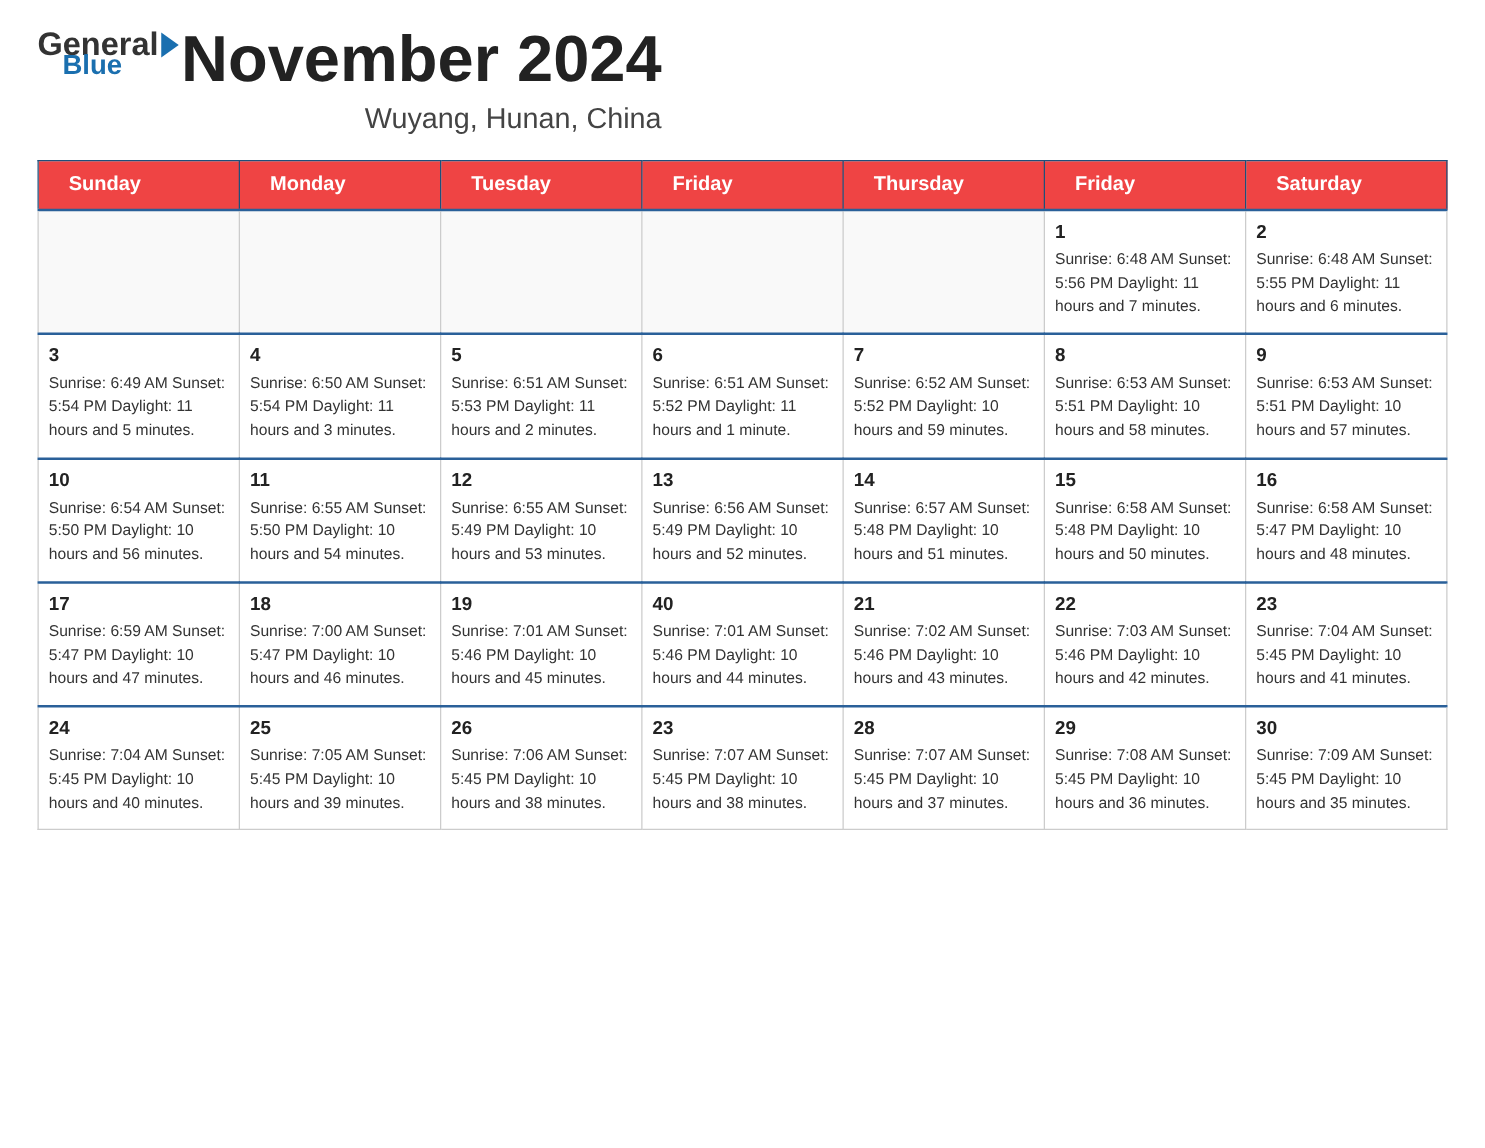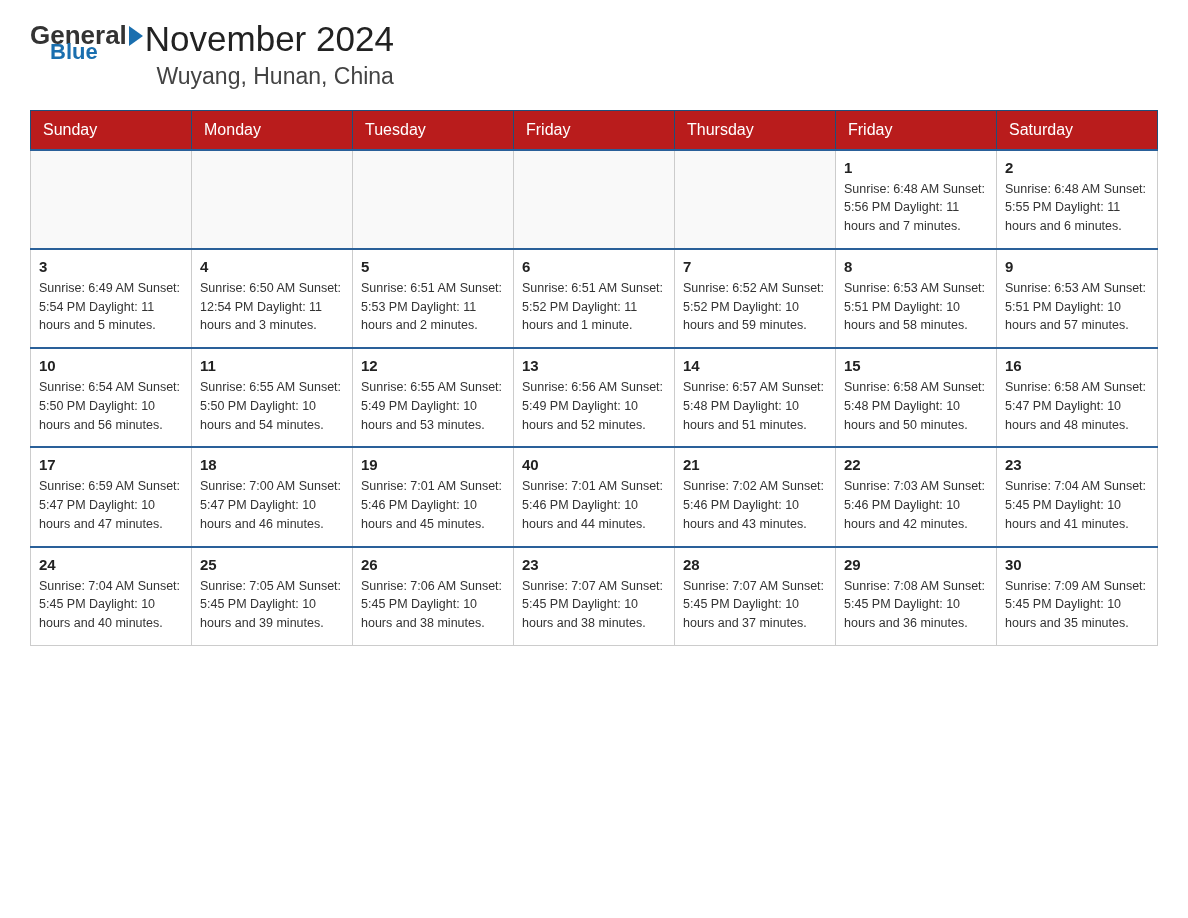--- a/index.html
+++ b/index.html
@@ -42,41 +42,41 @@
       color: #1a6faf;
       font-size: 22px;
       font-weight: bold;
       margin-top: -4px;
       margin-left: 2px;
     }
     .title-area {
       text-align: right;
     }
     .month-title {
-      font-size: 35px;
-      font-weight: normal;
+      font-size: 52px;
+      font-weight: bold;
       color: #222;
       line-height: 1.1;
     }
     .location-title {
       font-size: 23px;
       color: #444;
       margin-top: 4px;
     }
     .calendar {
       width: 100%;
       border-collapse: collapse;
       border: 1px solid #2a6099;
     }
     .calendar thead tr th {
-      background-color: #b91c1c;
+      background-color: #ef4444;
       color: #fff;
-      padding: 10px 12px;
+      padding: 10px 24px;
       font-size: 16px;
-      font-weight: normal;
+      font-weight: bold;
       text-align: left;
       border: 1px solid #1e4f7a;
     }
     .calendar tbody tr {
       border-top: 2px solid #2a6099;
     }
     .calendar tbody tr td {
       vertical-align: top;
       padding: 8px 8px 12px 8px;
       border: 1px solid #ccc;
@@ -155,21 +155,21 @@
       <tr>
         <td>
           <span class="day-number">3</span>
           <div class="day-info">Sunrise: 6:49 AM
 Sunset: 5:54 PM
 Daylight: 11 hours and 5 minutes.</div>
         </td>
         <td>
           <span class="day-number">4</span>
           <div class="day-info">Sunrise: 6:50 AM
-Sunset: 12:54 PM
+Sunset: 5:54 PM
 Daylight: 11 hours and 3 minutes.</div>
         </td>
         <td>
           <span class="day-number">5</span>
           <div class="day-info">Sunrise: 6:51 AM
 Sunset: 5:53 PM
 Daylight: 11 hours and 2 minutes.</div>
         </td>
         <td>
           <span class="day-number">6</span>

